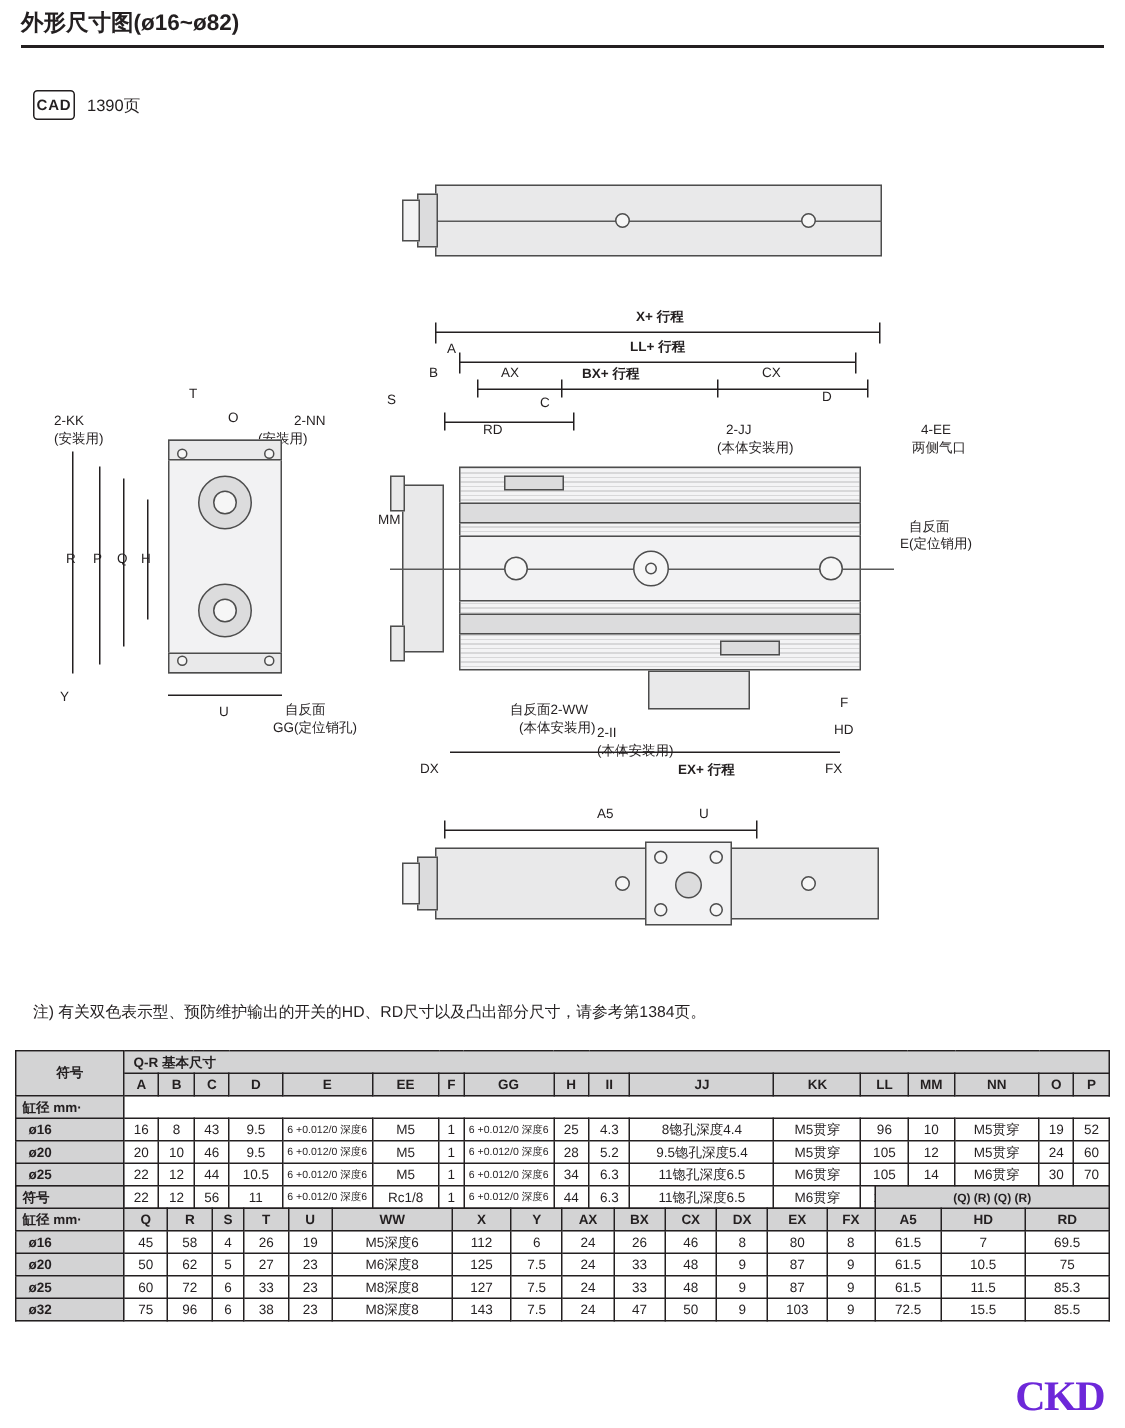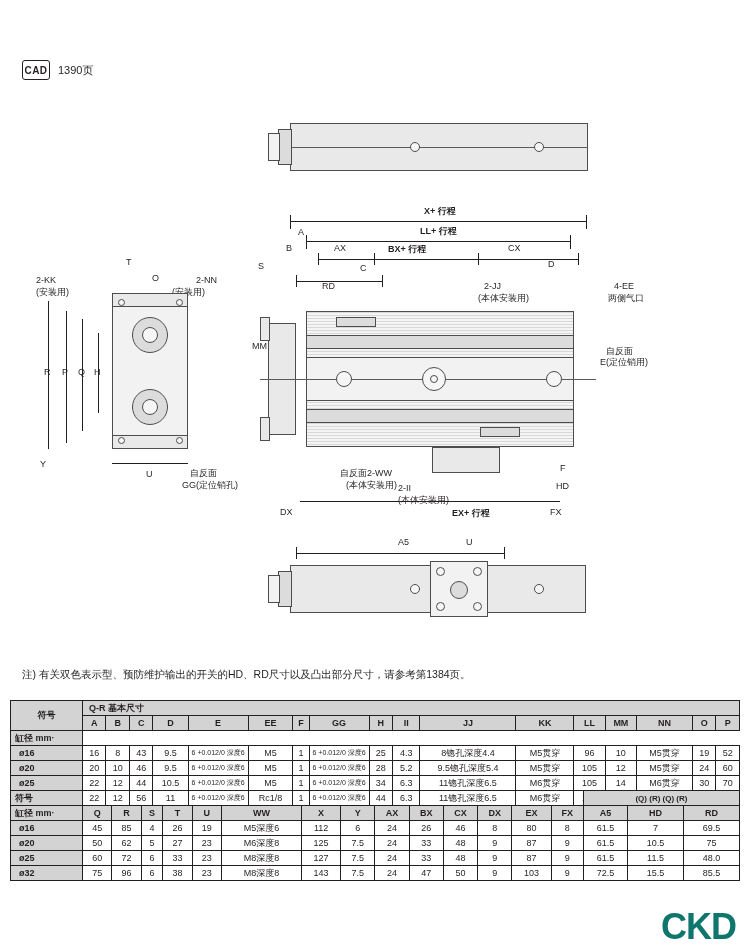--- a/index.html
+++ b/index.html
@@ -61,27 +61,31 @@
   
   table { border-collapse:collapse; position:absolute; font-size:9px; }
   table td, table th { border:1px solid #231f20; padding:0 2px; text-align:center; font-weight:normal; height:15px; }
   .tbl-head { background:#d3d3d4; font-weight:bold; }
   .tbl1 { left:10px; top:700px; width:730px; }
   .tbl2 { left:10px; top:790px; width:730px; }
   .tiny { font-size:7px; }
 
   .footnote { position:absolute; left:10px; top:905px; width:730px; font-size:9px; line-height:13px; }
 
-  .logo { position:absolute; right:14px; bottom:4px; font-size:36px; font-weight:bold; letter-spacing:-1px; color:#0f766e; font-family:Liberation Sans, sans-serif; }
+  .logo { position:absolute; right:14px; bottom:4px; font-size:28px; font-weight:bold; letter-spacing:-1px; color:#6d28d9; font-family:Liberation Serif, serif; }
 </style>
 </head>
 <body>
 
 <div class="page">
 
+  <div class="title-row">
+    <div class="title-text">外形尺寸图(ø16~ø82)</div>
+    <div class="title-rule"></div>
+  </div>
 
 
   <div class="cad-box">CAD</div>
   <div class="cad-label">1390页</div>
 
   <div class="drawing">
 
     <div class="box body-fill" style="left:290px; top:28px; width:298px; height:48px;"></div>
     <div class="ln hl thin" style="left:290px; top:52px; width:298px;"></div>
     <div class="box body-fill3" style="left:278px; top:34px; width:14px; height:36px;"></div>
@@ -362,21 +366,21 @@
       <td class="tbl-head">FX</td>
       <td class="tbl-head">A5</td>
       <td class="tbl-head" style="width:56px;">HD</td>
       <td class="tbl-head" style="width:56px;">RD</td>
     </tr>
     </tbody>
       <tbody id="t2body">
         <tr>
           <td class="tbl-head" style="text-align: left; padding-left: 8px;">ø16</td>
           <td>45</td>
-          <td>85</td>
+          <td>58</td>
           <td>4</td>
           <td>26</td>
           <td>19</td>
           <td>M5深度6</td>
           <td>112</td>
           <td>6</td>
           <td>24</td>
           <td>26</td>
           <td>46</td>
           <td>8</td>
@@ -417,21 +421,21 @@
           <td>127</td>
           <td>7.5</td>
           <td>24</td>
           <td>33</td>
           <td>48</td>
           <td>9</td>
           <td>87</td>
           <td>9</td>
           <td>61.5</td>
           <td>11.5</td>
-          <td>48.0</td>
+          <td>85.3</td>
         </tr>
         <tr>
           <td class="tbl-head" style="text-align: left; padding-left: 8px;">ø32</td>
           <td>75</td>
           <td>96</td>
           <td>6</td>
           <td>38</td>
           <td>23</td>
           <td>M8深度8</td>
           <td>143</td>

